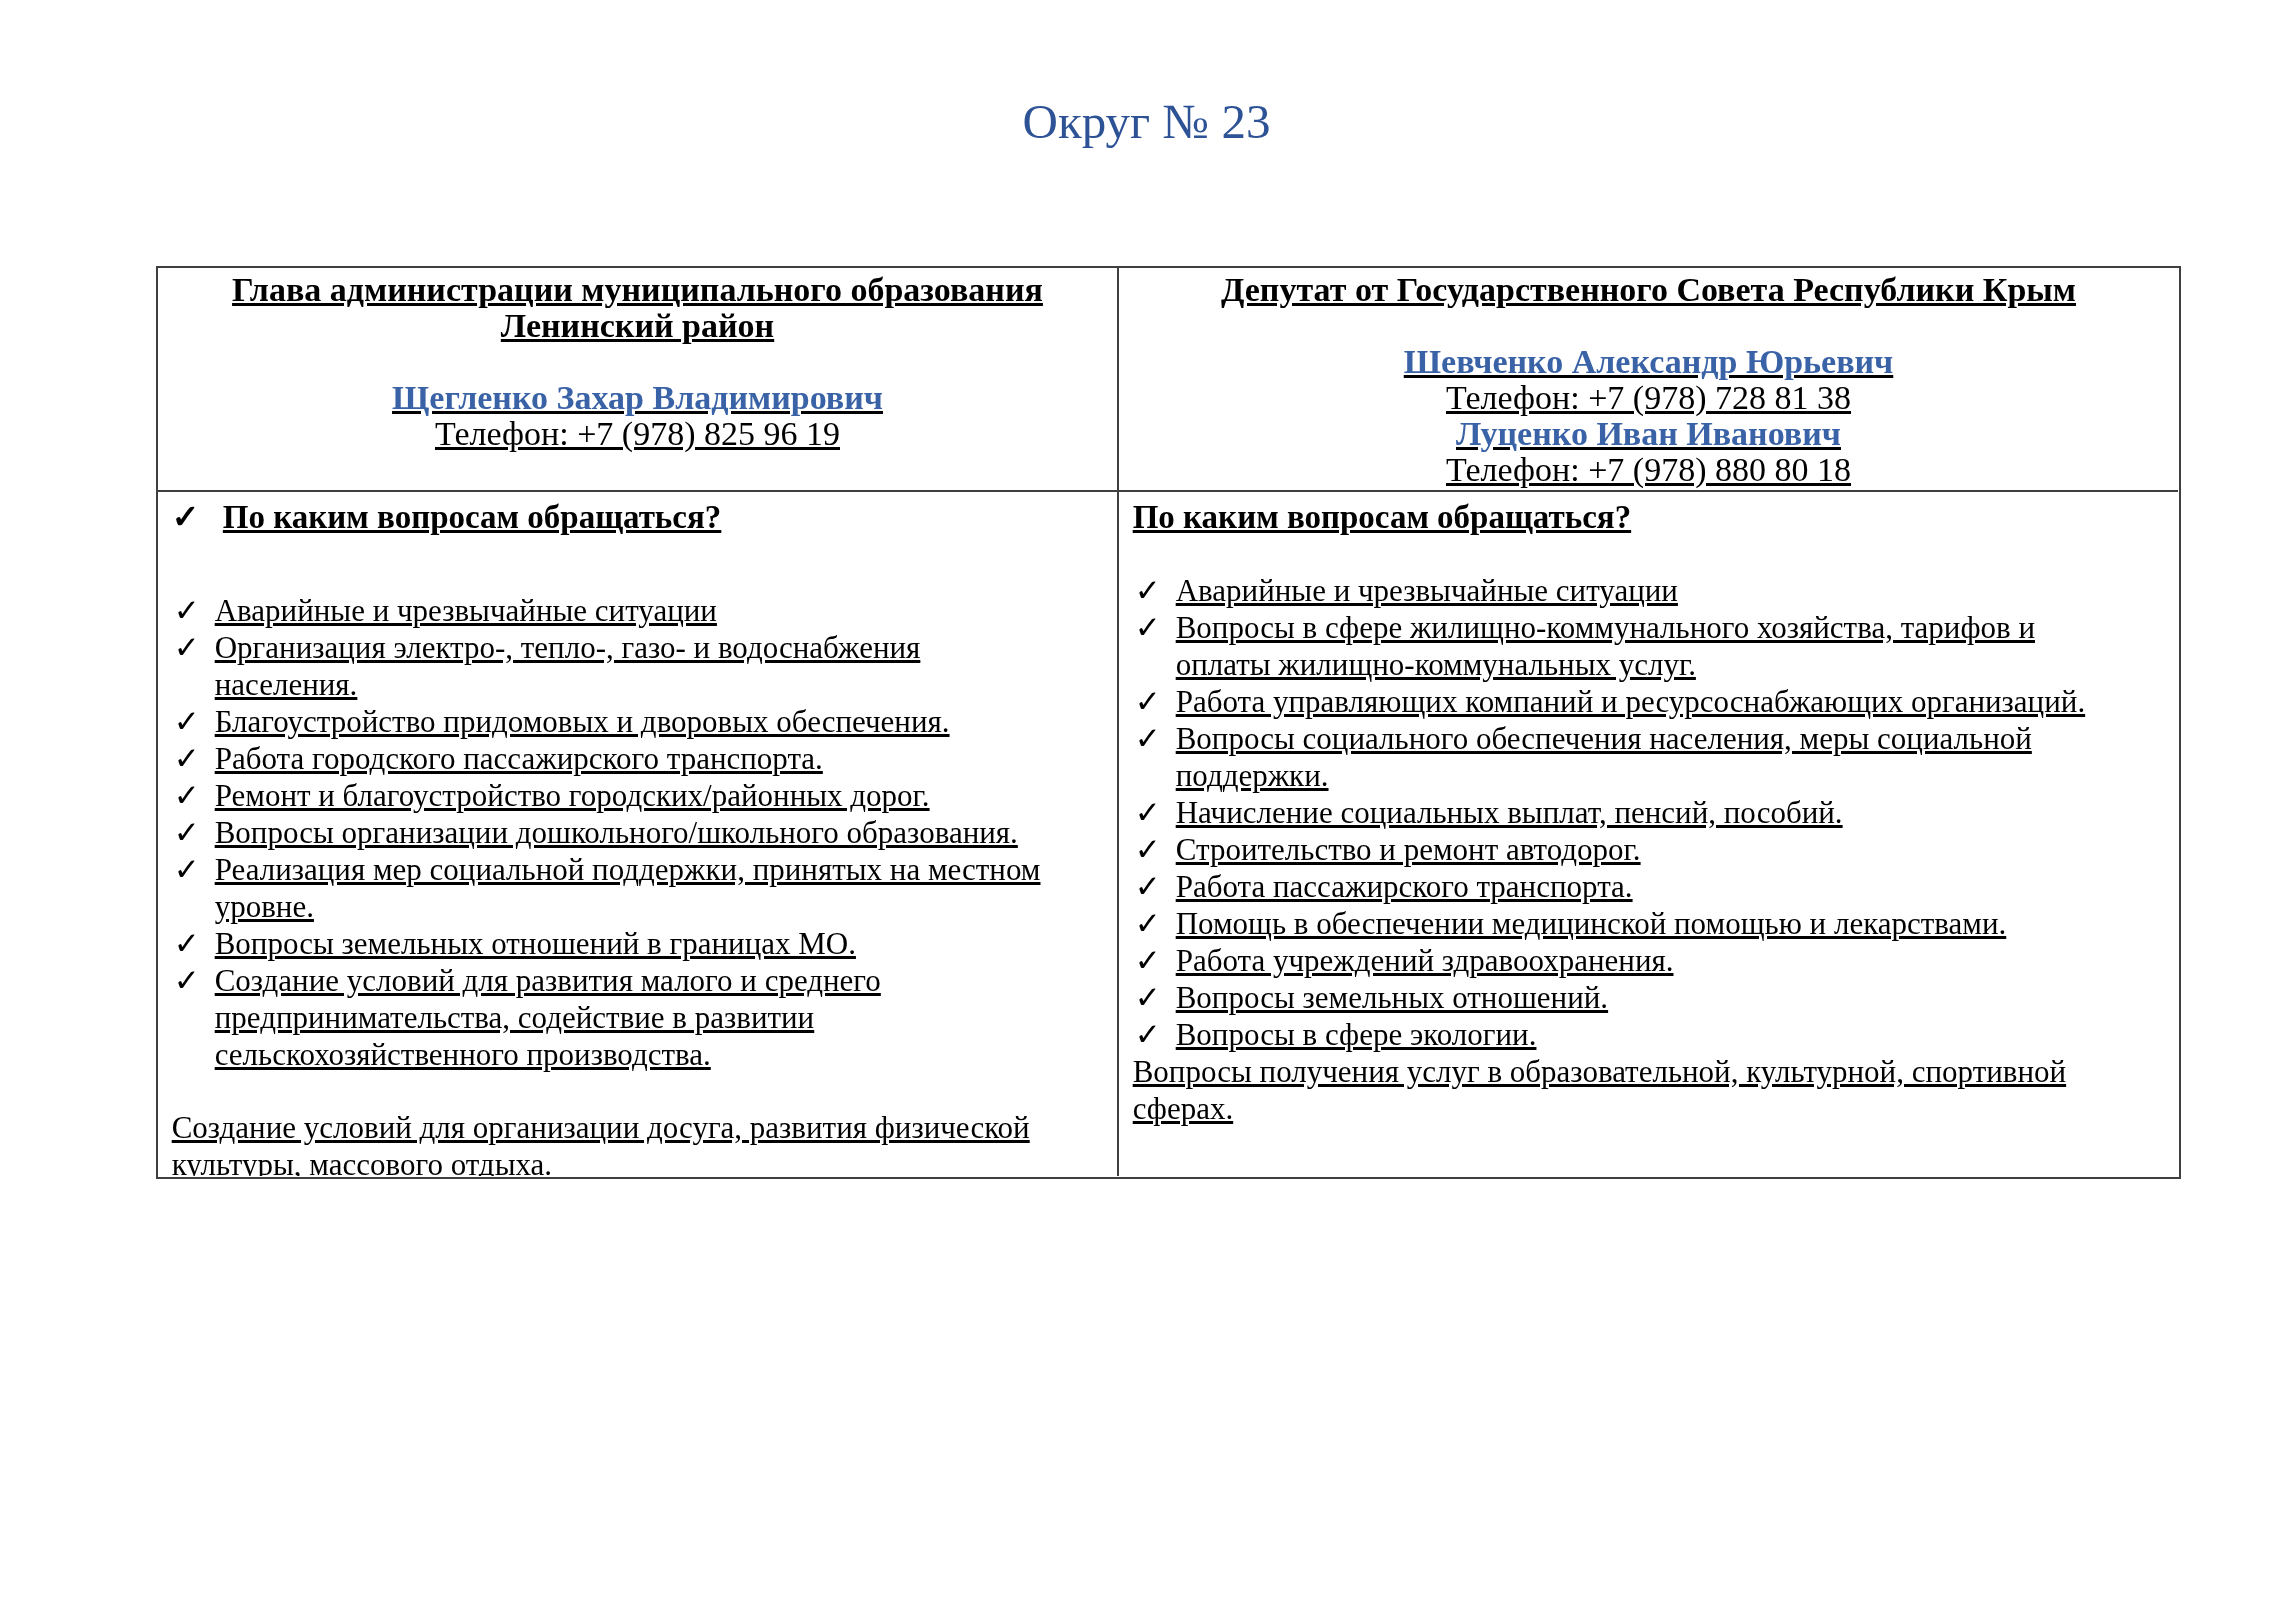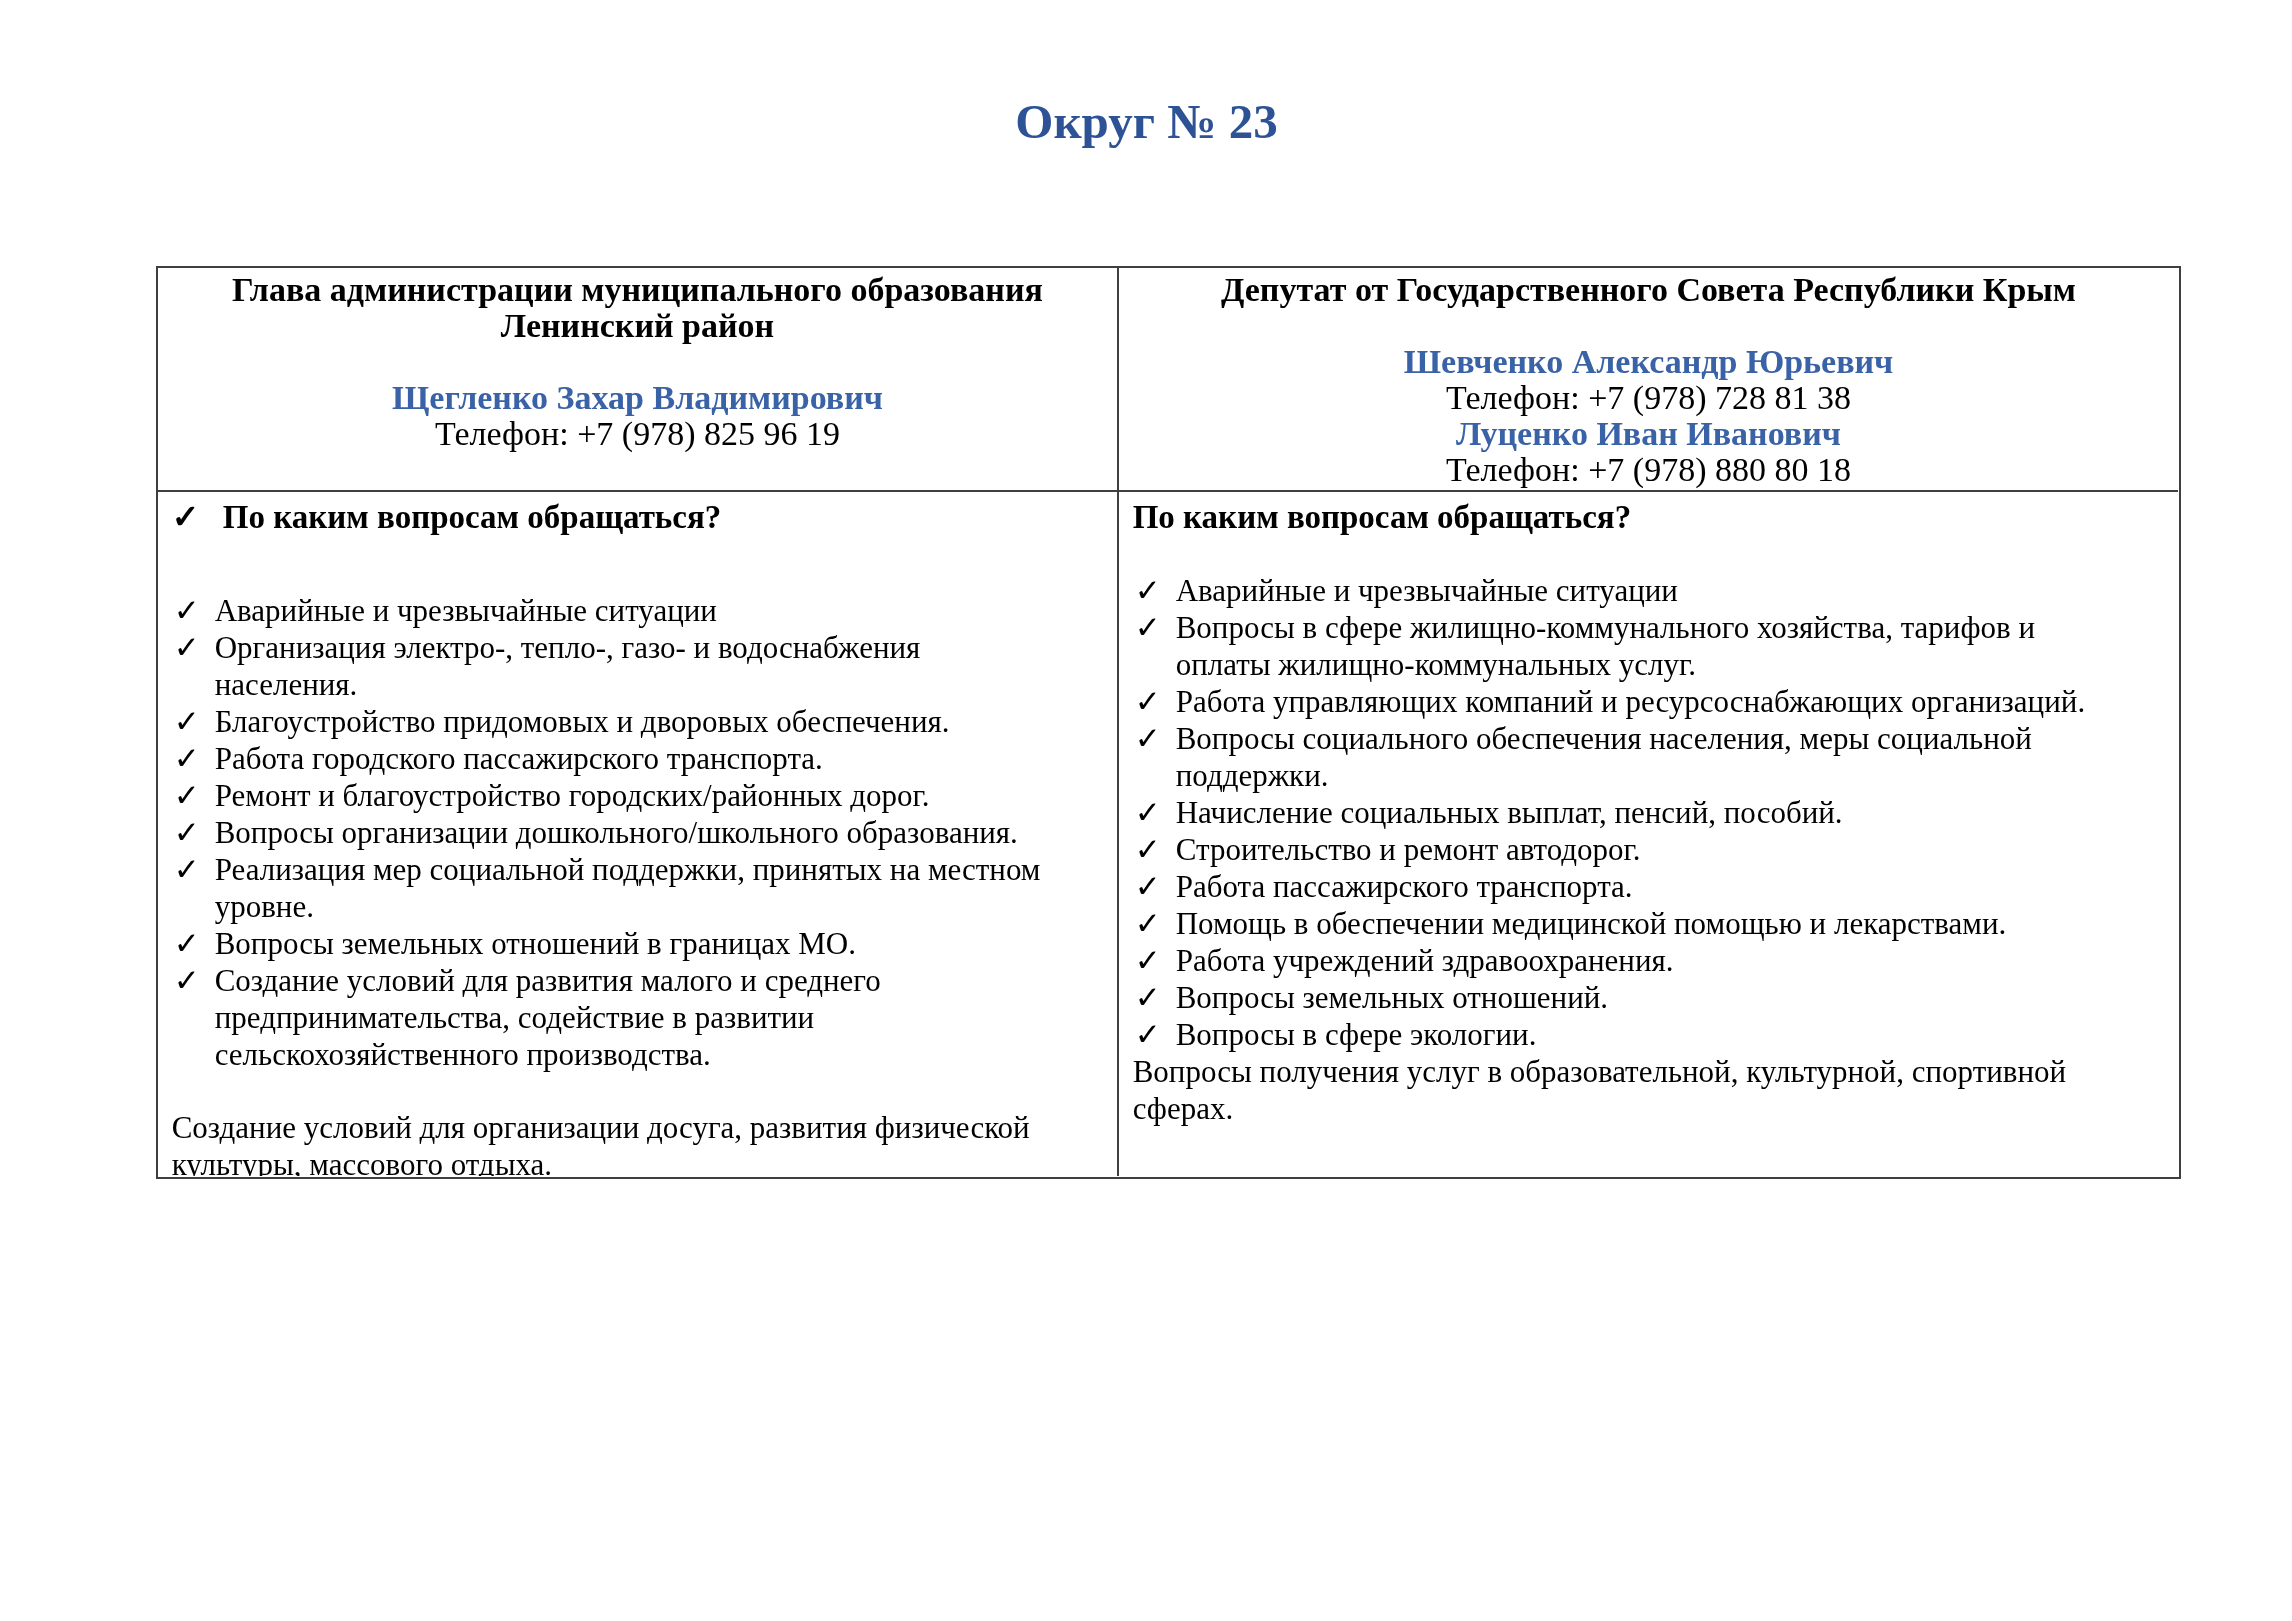--- a/index.html
+++ b/index.html
@@ -7,32 +7,33 @@
     position:relative;
     width:2293px;height:1621px;
     background:#ffffff;
     font-family:"Liberation Serif","DejaVu Serif",serif;
     color:#000;
     overflow:hidden;
   }
   .doc-title{
     position:absolute;top:94px;left:0;width:100%;
     text-align:center;
-    font-size:49px;font-weight:bold;
+    font-size:49px;font-weight:normal;
     color:#2d5295;
     line-height:55px;
   }
   .info-table{
     position:absolute;left:156px;top:266px;
     width:2025px;height:913px;
     border:2.9px solid #3f3f3f;
     box-sizing:border-box;
     display:grid;
     grid-template-columns:959px 1061px;
     grid-template-rows:222px 686px;
+    text-decoration:underline;
   }
   .cell{box-sizing:border-box;overflow:hidden;}
   .cell.col-right{border-left:2.9px solid #3f3f3f;}
   .cell.row-2{border-top:2.9px solid #3f3f3f;}
   
   .contact-cell{padding:3.9px 11.8px 0 11.8px;text-align:center;line-height:36px;font-size:34px;}
   .contact-header{font-weight:bold;white-space:pre-line;}
   .spacer-line{height:36px;}
   .person-name{font-weight:bold;color:#3a62a6;}
   .person-phone{color:#000;}

